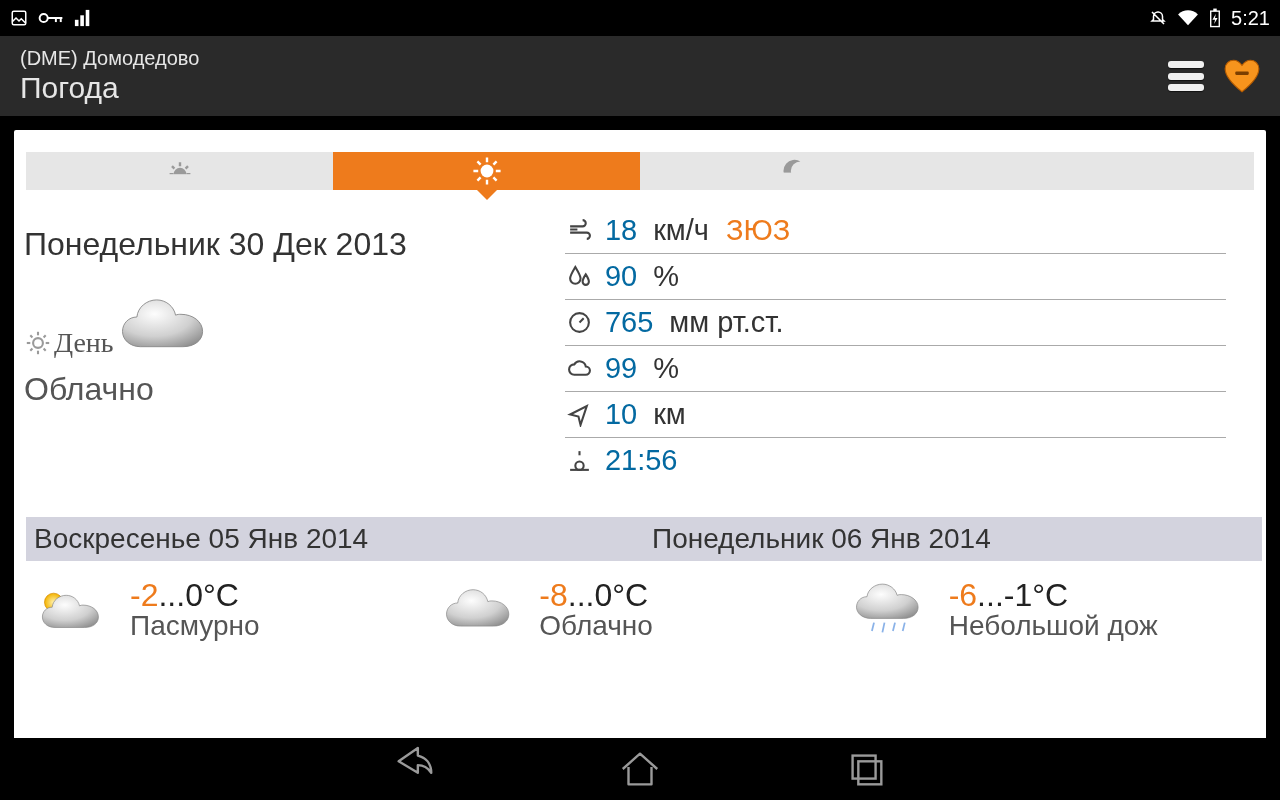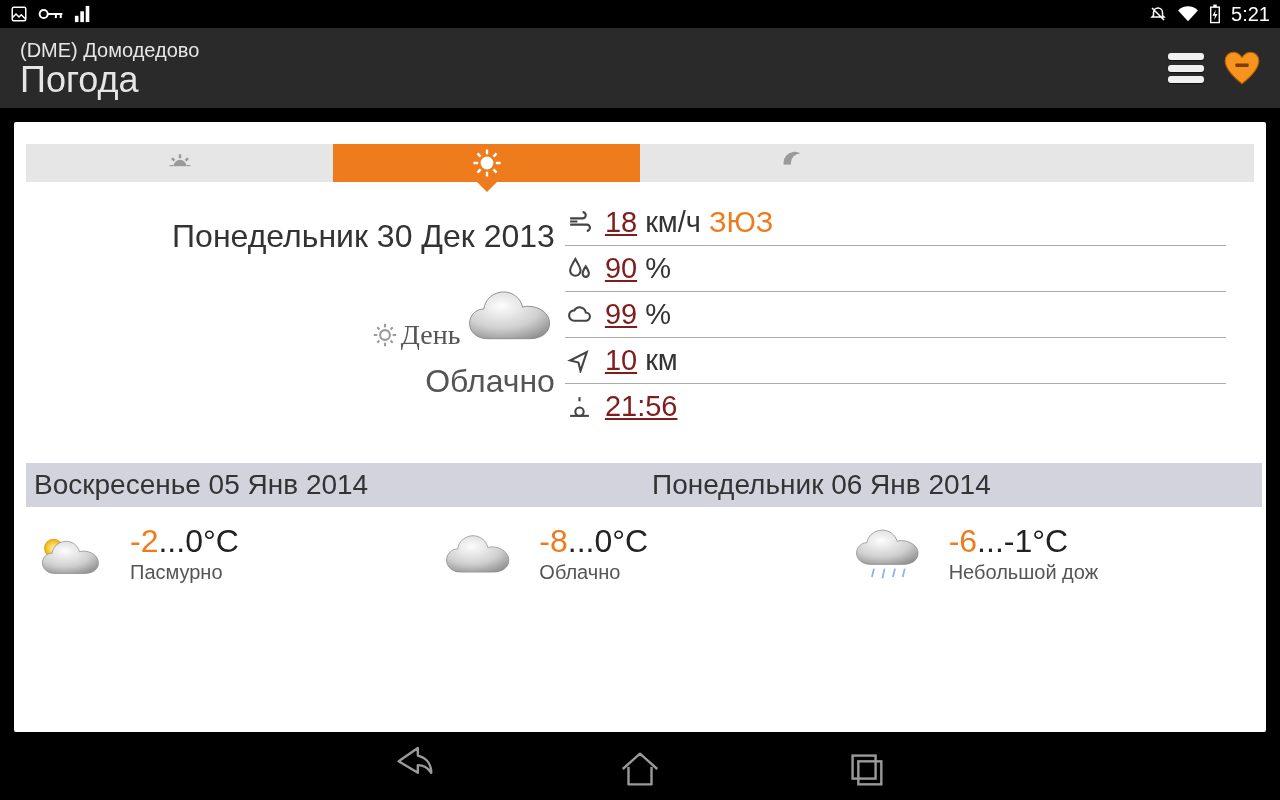--- a/index.html
+++ b/index.html
@@ -1,63 +1,63 @@
 <!DOCTYPE html>
 <html><head>
 <meta charset="utf-8">
 <style>
   * { margin: 0; padding: 0; box-sizing: border-box; }
   html, body { width: 1280px; height: 800px; overflow: hidden; font-family: Arial, Helvetica, sans-serif; background:#000; }
   
-  .status-bar { height: 28px; background:#000; color:#fff; display:flex; align-items:center; padding:0 10px; font-size:18px; }
+  .status-bar { height: 36px; background:#000; color:#fff; display:flex; align-items:center; padding:0 10px; font-size:18px; }
   .status-left { display:flex; align-items:center; gap:10px; }
   .status-right { margin-left:auto; display:flex; align-items:center; gap:10px; }
   .status-bar svg { display:block; }
   
   .app-header { height: 80px; background:#2a2a2a; color:#e6e6e6; display:flex; align-items:center; padding:0 20px;gap:24px; }
   .app-titles .subtitle { font-size:20px; line-height:22px; }
-  .app-titles .title { font-size:36px; line-height:34px; margin-top:2px; }
+  .app-titles .title { font-size:30px; line-height:34px; margin-top:2px; }
   .header-actions { margin-left:auto; display:flex; align-items:center; gap:20px; }
   .hamburger { width:36px; height:30px; display:flex; flex-direction:column; justify-content:space-between; cursor:pointer; }
   .hamburger span { display:block; height:7px; background:#f0f0f0; border-radius:3px; box-shadow:0 1px 1px rgba(0,0,0,.6); }
   .heart { width:36px; height:34px; cursor:pointer; }
   
   .card { margin:14px 14px 0 14px; background:#fff; border-radius:2px; box-shadow:0 0 6px rgba(0,0,0,.6); height:610px; overflow:hidden; }
   
   .tabs { margin:22px 12px 0 12px; display:flex; height:38px; }
   .tab { flex:1; background:#e6e6e6; display:flex; align-items:center; justify-content:center; position:relative; cursor:pointer; }
   .tab.active { background:#ee7b1c; }
   .tab.active::after { content:""; position:absolute; bottom:-10px; left:50%; transform:translateX(-50%); border:10px solid transparent; border-top-color:#ee7b1c; border-bottom:none; }
   .tab svg { width:32px; height:32px; }
   
   .main-row { display:flex; margin-top:18px; }
-  .col-left { width:44%; text-align:right; padding:18px 10px 0 10px; }
+  .col-left { width:44%; text-align:left; padding:18px 10px 0 10px; }
   .col-left .date { font-size:32px; color:#333; margin-bottom:18px; }
   .period-row { display:inline-flex; align-items:center; gap:2px; font-size:28px; color:#555;font-family:Liberation Serif, serif; }
   .period-row svg { width:28px; height:28px; }
   .cloud-big { display:inline-block; margin:14px 0 10px 0; }
   .col-left .cond { font-size:32px; color:#555; }
   .col-right { width:56%; padding-right:40px; }
   .metric { display:flex; align-items:center; font-size:29px; color:#333; border-bottom:1px solid #aaa; padding:6px 0 6px 0; }
   .metric:last-child { border-bottom:none; }
   .metric .ico { width:30px; display:flex; justify-content:center; margin-right:10px; }
   .metric .ico svg { width:25px; height:25px; stroke:#444; fill:none; stroke-width:2; }
-  .metric .val { color:#7f1d1d;text-decoration:underline; }
-  .metric .unit { color:#333; margin-left:8px; }
-  .metric .dir { color:#ee7b1c; margin-left:8px; }
+  .metric .val { color:#0369a1; }
+  .metric .unit { color:#333; margin-left:16px; }
+  .metric .dir { color:#ee7b1c; margin-left:17px; }
   
   .forecast-head { display:flex; margin:34px 4px 0 12px; background:#d3d3de; }
   .forecast-head .fh { flex:1; font-size:28px; color:#333; padding:6px 8px; white-space:nowrap; overflow:hidden; }
   .forecast-body { display:flex; margin:18px 12px 0 12px; }
   .forecast-body .fb { flex:1; display:flex; align-items:center; gap:26px; padding:0 8px; }
   .fb .tbox { display:flex; flex-direction:column; }
   .fb .temp { font-size:32px; line-height:32px; }
   .fb .temp .r1 { color:#ee7b1c; }
   .fb .temp .r2 { color:#222; }
-  .fb .desc { font-size:20px; color:#555; line-height:30px; white-space:nowrap; overflow:hidden; }
+  .fb .desc { font-size:28px; color:#555; line-height:30px; white-space:nowrap; overflow:hidden; }
   
   .navbar { position:absolute; left:0; right:0; bottom:0; height:62px; background:#000; display:flex; align-items:center; justify-content:center; gap:180px; }
   .navbar svg { width:46px; height:46px; }
 
   
   .cloud-svg path { fill:url(#gcloud); stroke:#888; stroke-width:1; }
 </style>
 </head>
 <body>
 
@@ -218,20 +218,30 @@
             <svg viewBox="0 0 24 24">
               <path d="M8 3c3 5 5 8 5 11a5 5 0 11-10 0c0-3 2-6 5-11zM18 10c2 3 3 5 3 7a3 3 0 11-6 0c0-2 1-4 3-7z"></path>
             </svg>
           </span>
         <span class="val">90</span>
           <span class="unit">%</span>
       </div>
       <div class="metric">
         <span class="ico">
             <svg viewBox="0 0 24 24">
+              <circle cx="12" cy="12" r="9"></circle>
+              <line x1="12" y1="12" x2="16" y2="8"></line>
+            </svg>
+          </span>
+        <span class="val">765</span>
+          <span class="unit"> мм рт.ст.</span>
+      </div>
+      <div class="metric">
+        <span class="ico">
+            <svg viewBox="0 0 24 24">
               <path d="M7 18a5 5 0 010-10 6 6 0 0111 2 4 4 0 010 8H7z"></path>
             </svg>
           </span>
         <span class="val">99</span>
           <span class="unit">%</span>
       </div>
       <div class="metric">
         <span class="ico">
             <svg viewBox="0 0 24 24">
               <path d="M3 12l16-8-6 18-2-8-8-2z"></path>

